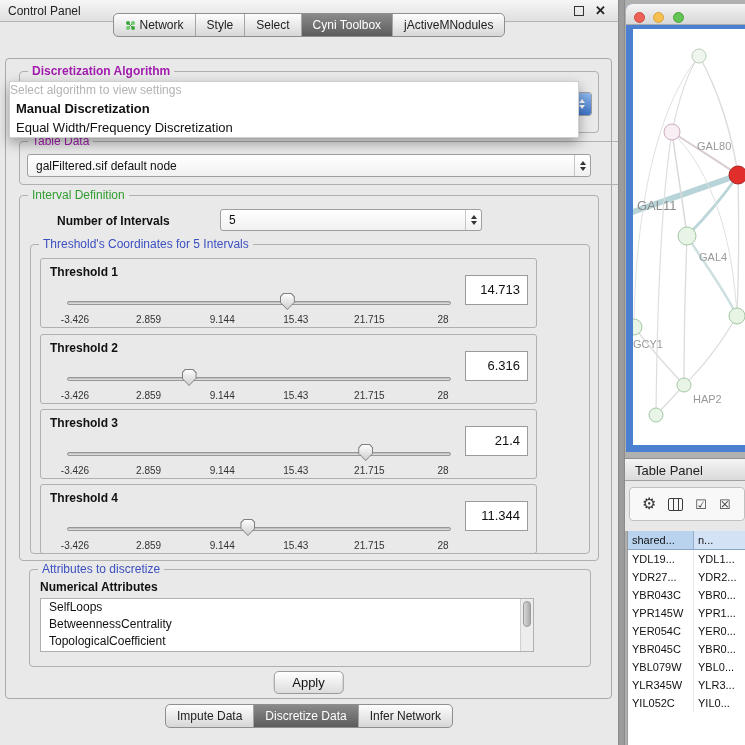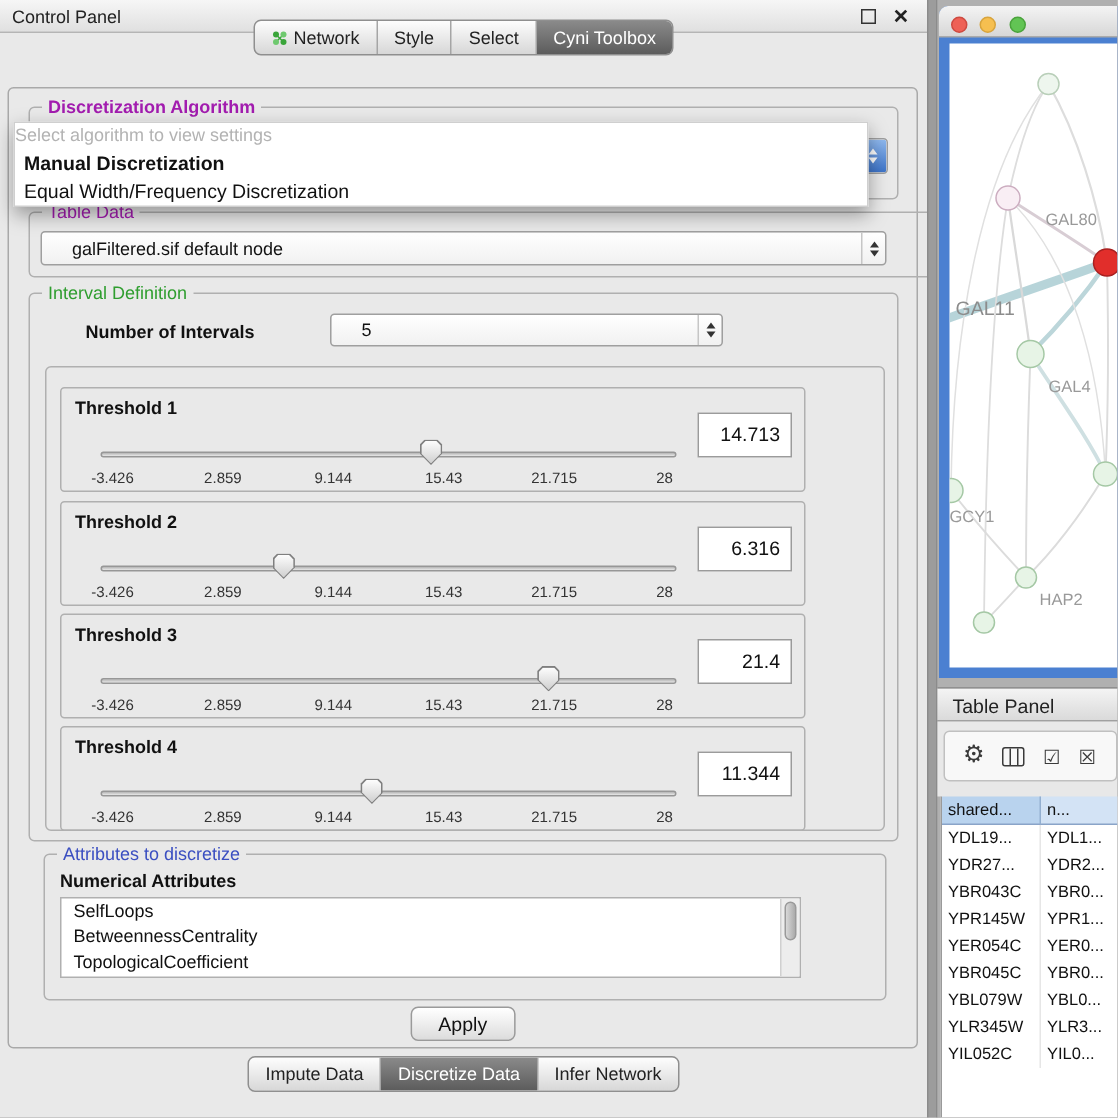--- a/index.html
+++ b/index.html
@@ -27,21 +27,21 @@
   .group-title.bold{font-weight:bold}
   .group-title.green{color:#2f9e2f}
   .group-title.blue{color:#3b4fc1}
 
   .g-algorithm{left:13px;top:12px;width:580px;height:62px}
   .g-tabledata{left:13px;top:82px;width:660px;height:44px}
   .g-interval{left:13px;top:136px;width:580px;height:366px}
   .g-thresholds{left:10px;top:48px;width:560px;height:310px}
   .g-attrs{left:23px;top:510px;width:562px;height:98px}
 
-  .combo{position:absolute;display:flex;align-items:center;background:linear-gradient(#ffffff,#f1f1f1);border:1px solid #9f9f9f;border-radius:3px;font-size:12px;color:#111;padding-left:20px;overflow:hidden}
+  .combo{position:absolute;display:flex;align-items:center;background:linear-gradient(#ffffff,#f1f1f1);border:1px solid #9f9f9f;border-radius:3px;font-size:12px;color:#111;padding-left:8px;overflow:hidden}
   .combo .spacer{flex:1}
   .stepper{width:16px;align-self:stretch;display:flex;flex-direction:column;align-items:center;justify-content:center;gap:2px;border-left:1px solid #c6c6c6}
   .stepper.blue{width:19px;background:linear-gradient(#8fb9ef,#3d73c8);border-radius:0 2px 2px 0;border-left:1px solid #3d6cb4}
   .tri-up{width:0;height:0;border-left:3.5px solid transparent;border-right:3.5px solid transparent;border-bottom:4.5px solid #333}
   .tri-dn{width:0;height:0;border-left:3.5px solid transparent;border-right:3.5px solid transparent;border-top:4.5px solid #333}
   .stepper.blue .tri-up{border-bottom-color:#fff}
   .stepper.blue .tri-dn{border-top-color:#fff}
   .cb-algo{left:6px;top:20px;width:566px;height:24px}
   .cb-table{left:7px;top:12px;width:564px;height:23px}
   .cb-num{left:200px;top:13px;width:262px;height:22px}
@@ -133,20 +133,23 @@
         </div>
         <div class="seg">
             <span>Style</span>
           </div>
         <div class="seg">
             <span>Select</span>
           </div>
         <div class="seg active">
             <span>Cyni Toolbox</span>
           </div>
+        <div class="seg">
+            <span>jActiveMNodules</span>
+          </div>
       </div>
     </div>
 
     <div class="content-frame">
 
       <div class="group g-algorithm">
         <span class="group-title bold">Discretization Algorithm</span>
         <div class="combo cb-algo">
           <span class="spacer"></span>
           <span class="stepper blue">
@@ -180,20 +183,21 @@
         <div class="combo cb-num">
           <span>5</span>
           <span class="spacer"></span>
           <span class="stepper">
               <span class="tri-up"></span>
               <span class="tri-dn"></span>
             </span>
         </div>
 
         <div class="group g-thresholds">
+          <span class="group-title blue">Threshold's Coordinates for 5 Intervals</span>
 
           <div class="th-block" style="top:13px">
             <div class="th-label">Threshold 1</div>
             <div class="slider">
               <div class="range">
                 <div class="track"></div>
                 <div class="thumb" style="left: 57.7%;">
                     <div class="thumb-in"></div>
                   </div>
                 <span class="tick t0">-3.426</span>

